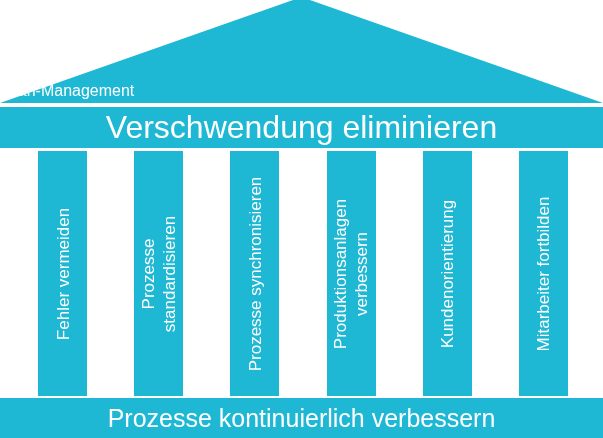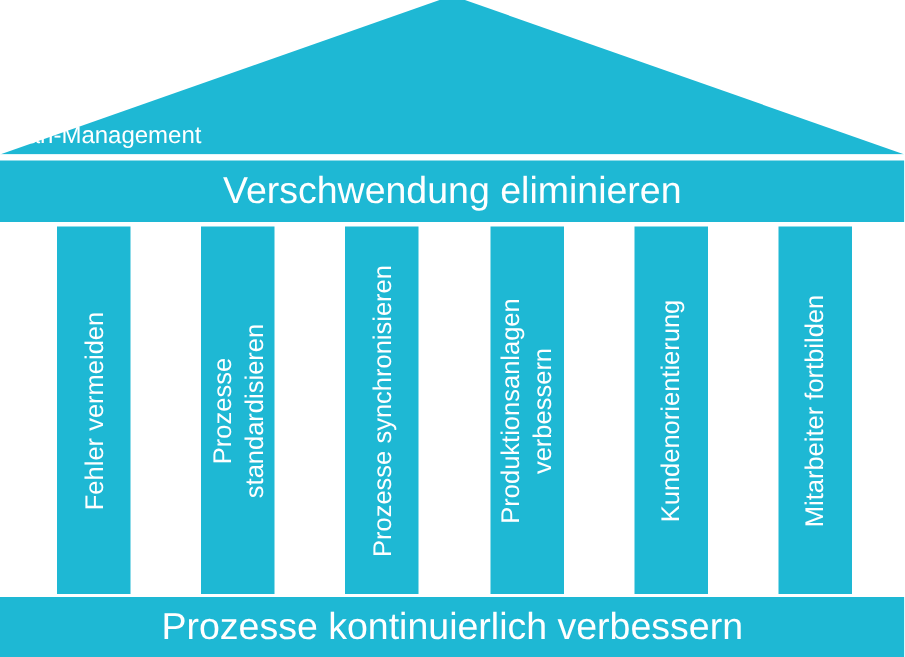--- a/index.html
+++ b/index.html
@@ -48,21 +48,21 @@
     width: 603px;
     background: var(--primary);
     color: var(--text-on-primary);
     display: flex;
     align-items: center;
     justify-content: center;
   }
   .beam-top {
     top: 107px;
     height: 41px;
-    font-size: 25px;
+    font-size: 32px;
   }
   .beam-bottom {
     top: 398px;
     height: 40px;
     font-size: 25px;
   }
   
   .pillars {
     position: absolute;
     top: 151px;

